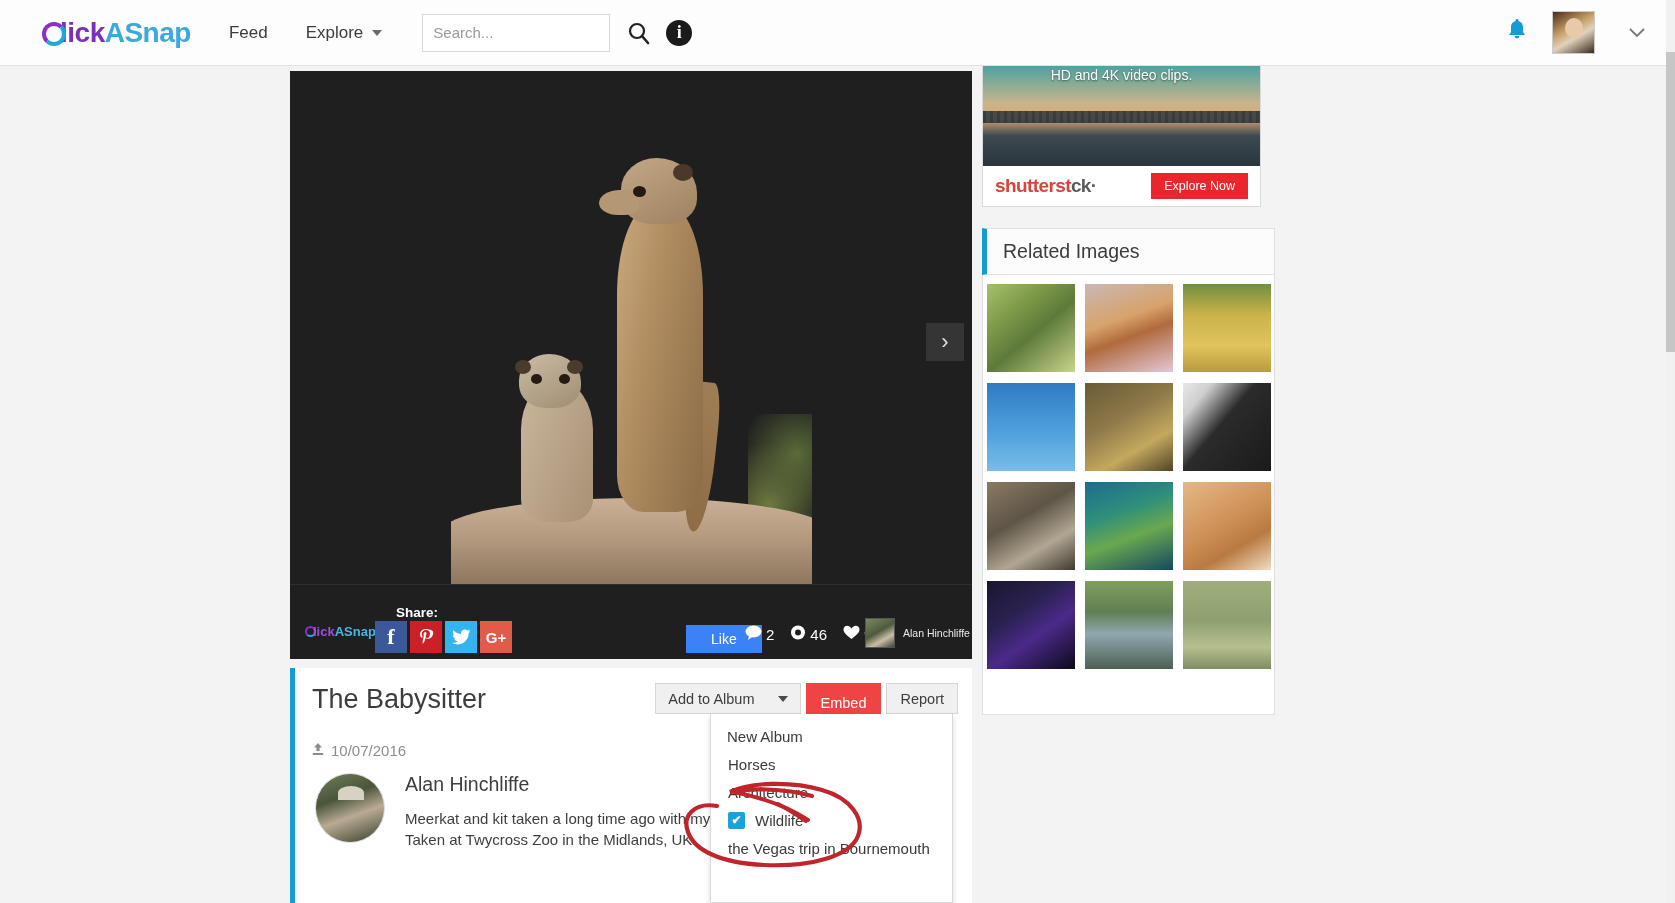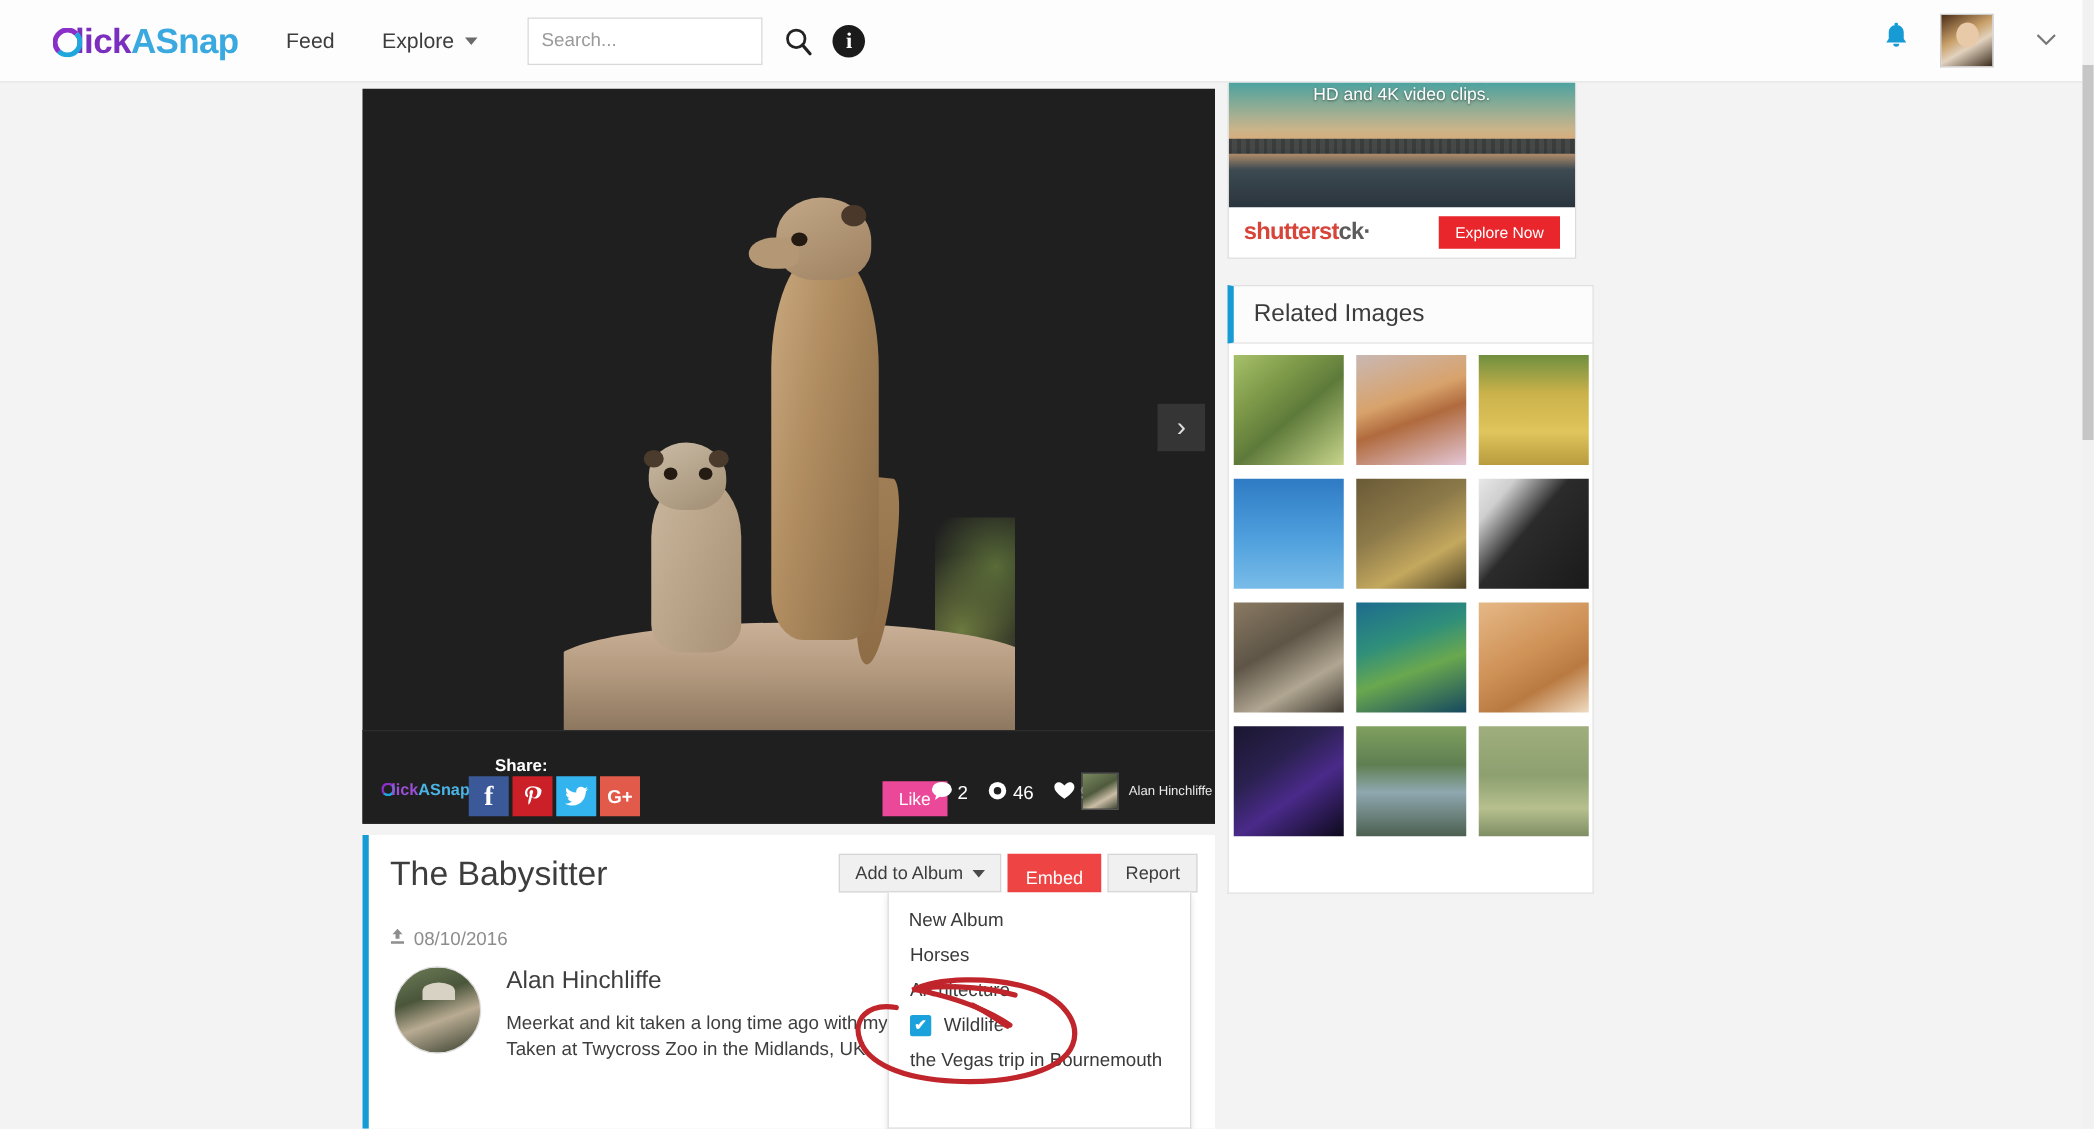--- a/index.html
+++ b/index.html
@@ -257,23 +257,23 @@
     width: 32px; height: 32px;
     display:flex; align-items:center; justify-content:center;
     color:#fff; font-weight:bold; cursor:pointer;
   }
   .sh-fb { background:#3b5998; font-family:"Liberation Serif",serif; font-size:22px; }
   .sh-pin{ background:#cb2027; font-family:"Liberation Serif",serif; font-size:21px; font-style:italic;}
   .sh-tw { background:#33b4ef; font-size:18px; }
   .sh-gp { background:#e25b4a; font-size:15px; }
 
   .like-btn {
-    position:absolute; left: 416px; top: 40px;
-    background:#ec4899; color:#fff;
-    border:none; height:28px; padding:0 13px;
+    position:absolute; left: 396px; top: 40px;
+    background:#3b82f6; color:#fff;
+    border:none; height:28px; padding:0 25px;
     font-size:14px; cursor:pointer;
     font-family:"Liberation Sans", sans-serif;
   }
   .stats {
     position:absolute; left: 455px; top: 40px;
     display:flex; align-items:center; gap: 16px;
     color:#fff; font-size:15px;
   }
   .stat { display:flex; align-items:center; gap:4px; }
   .photo-author {
@@ -304,21 +304,21 @@
     font-size: 27px; color: #3d3d3d; font-weight: normal;
   }
   .action-btns {
     position:absolute; right: 14px; top: 15px;
     display:flex; align-items: stretch;
   }
   .add-album-btn {
     background:#f0f0f0; border:1px solid #d6d6d6;
     height:31px; padding: 0 12px;
     font-size:14.5px; color:#3c3c3c;
-    display:flex; align-items:center; gap:7px;
+    display:flex; align-items:center; gap:23px;
     cursor:pointer;
     font-family:"Liberation Sans", sans-serif;
   }
   .caret-dd {
     border-left:5px solid transparent;
     border-right:5px solid transparent;
     border-top:6px solid #4a4a4a;
   }
   .embed-btn {
     background:#ef4444; color:#fff; border:none;
@@ -628,21 +628,21 @@
     </div>
   </div>
 
   <div class="upload-date">
     <span>
       <svg width="12" height="14" viewBox="0 0 12 14">
         <path d="M6 1 L10 5.4 H7.6 V9 H4.4 V5.4 H2 Z" fill="#8d8d8d"></path>
         <rect x="0.8" y="11" width="10.4" height="2" fill="#8d8d8d"></rect>
       </svg>
     </span>
-    <span>08/10/2016</span>
+    <span>10/07/2016</span>
   </div>
 
   <div class="author-block">
     <span class="au-avatar"></span>
     <div>
       <div class="au-name">Alan Hinchliffe</div>
       <div class="au-desc">Meerkat and kit taken a long time ago with my o</div>
       <div class="au-desc">Taken at Twycross Zoo in the Midlands, UK.</div>
     </div>
   </div>

